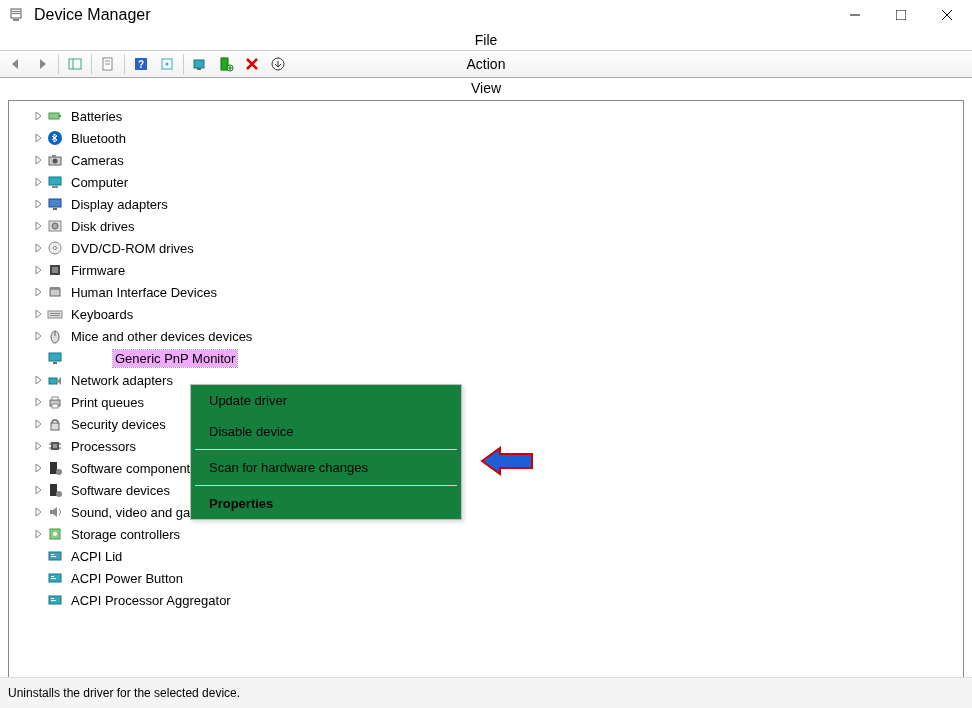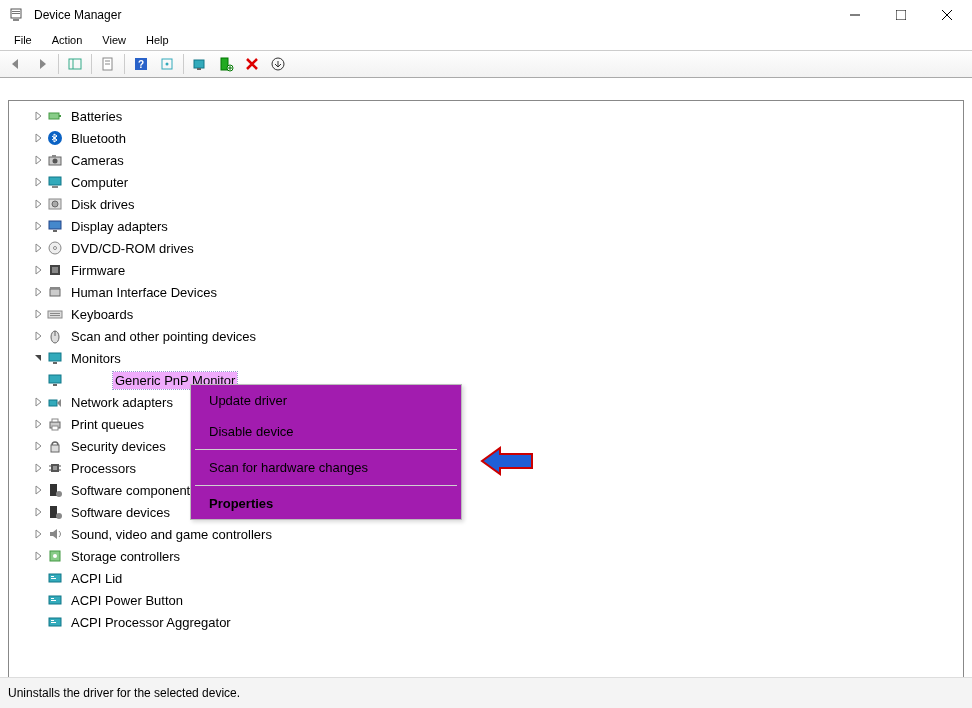--- a/index.html
+++ b/index.html
@@ -1,46 +1,46 @@
 <!DOCTYPE html>
 <html><head>
 <meta charset="utf-8">
 <style>
 * { box-sizing: border-box; margin: 0; padding: 0; font-family: 'Segoe UI', Tahoma, sans-serif; }
 body { width: 972px; height: 708px; background: #fff; overflow: hidden; position: relative; }
 
 .titlebar { height: 30px; display: flex; align-items: center; padding: 0 2px 0 8px; }
 .titlebar-icon { width: 16px; height: 16px; margin-right: 10px; }
-.titlebar-text { font-size: 12px; flex: 1; }
+.titlebar-text { font-size: 16px; flex: 1; }
 .titlebar-controls { display: flex; }
 .sysbtn { width: 46px; height: 30px; display: flex; align-items: center; justify-content: center; }
 .sysbtn svg { width: 10px; height: 10px; }
 
-.menubar { height: 20px; display: flex; align-items: center; padding: 0 6px; gap: 4px; font-size: 11px; }
+.menubar { height: 20px; display: flex; align-items: center; padding: 0 6px; gap: 4px; font-size: 14px; flex-direction: column; }
 .menubar span { padding: 2px 8px; cursor: default; }
 
 .toolbar { height: 28px; border-top: 1px solid #ccc; border-bottom: 1px solid #aaa; display: flex; align-items: center; padding: 0 4px; gap: 2px; background: linear-gradient(#fefefe,#f2f2f2); }
 .tbtn { width: 24px; height: 24px; display: flex; align-items: center; justify-content: center; }
 .tsep { width: 1px; height: 20px; background: #ccc; margin: 0 2px; }
 
 .content-wrap { position: absolute; top: 100px; left: 8px; right: 8px; bottom: 22px; border: 1px solid #888; background: #fff; display: flex; }
 .tree { flex: 1; overflow-y: auto; padding: 4px 2px; font-size: 13px; }
 .tree::-webkit-scrollbar { width: 17px; }
 .tree::-webkit-scrollbar-track { background: #f0f0f0; }
 .tree::-webkit-scrollbar-thumb { background: #c0c0c0; border: 1px solid #a0a0a0; }
 
 .node { display: flex; align-items: center; height: 22px; white-space: nowrap; cursor: default; }
 .expander { width: 14px; height: 14px; display: flex; align-items: center; justify-content: center; margin-left: 2px; color: #555; font-size: 10px; }
 .node-icon { width: 16px; height: 16px; margin: 0 6px 0 2px; flex-shrink: 0; }
 .node-label { padding: 1px 2px; }
 .node.selected .node-label { background: #f0abfc; outline: 1px dotted #99c; margin-left: 44px; }
 .child .node { padding-left: 40px; }
 .depth1 .node { padding-left: 18px; }
 
-.ctxmenu { position: absolute; left: 190px; top: 384px; width: 272px; background: #a21caf; border: 1px solid #bbb; box-shadow: 2px 2px 4px rgba(0,0,0,.15); font-size: 13px; }
+.ctxmenu { position: absolute; left: 190px; top: 384px; width: 272px; background: #15803d; border: 1px solid #bbb; box-shadow: 2px 2px 4px rgba(0,0,0,.15); font-size: 13px; }
 .ctxmenu-item { padding: 8px 18px; cursor: default; }
 .ctxmenu-item.highlight { background: #91c9f7; outline: 2px solid #d00; outline-offset: -1px; }
 .ctxmenu-item.bold { font-weight: bold; }
 .ctxmenu-sep { height: 1px; background: #d0d0d0; margin: 2px 4px; }
 
 .arrow-annot { position: absolute; left: 480px; top: 446px; }
 
 .statusbar { position: absolute; left: 0; right: 0; bottom: 0; height: 31px; display: flex; align-items: center; padding: 0 8px; font-size: 12px; background: #f4f4f4; border-top: 1px solid #ddd; }
 </style>
 </head>
@@ -210,38 +210,38 @@
         </div>
       </div>
       <div class="depth1">
         <div class="node">
           <span class="expander">
             <svg width="10" height="10" viewBox="0 0 10 10">
               <path d="M3 1 L8 5 L3 9 Z" fill="none" stroke="#888"></path>
             </svg>
           </span>
           <span class="node-icon"><svg viewBox="0 0 16 16">
+              <rect x="2" y="3" width="12" height="8" fill="#48c" stroke="#248"></rect>
+              <rect x="6" y="12" width="4" height="2" fill="#666"></rect>
+            </svg></span>
+          <span class="node-label">Display adapters</span>
+        </div>
+      </div>
+      <div class="depth1">
+        <div class="node">
+          <span class="expander">
+            <svg width="10" height="10" viewBox="0 0 10 10">
+              <path d="M3 1 L8 5 L3 9 Z" fill="none" stroke="#888"></path>
+            </svg>
+          </span>
+          <span class="node-icon"><svg viewBox="0 0 16 16">
               <rect x="2" y="3" width="12" height="10" fill="#ddd" stroke="#888"></rect>
               <circle cx="8" cy="8" r="3" fill="#aaa" stroke="#666"></circle>
             </svg></span>
           <span class="node-label">Disk drives</span>
-        </div>
-      </div>
-      <div class="depth1">
-        <div class="node">
-          <span class="expander">
-            <svg width="10" height="10" viewBox="0 0 10 10">
-              <path d="M3 1 L8 5 L3 9 Z" fill="none" stroke="#888"></path>
-            </svg>
-          </span>
-          <span class="node-icon"><svg viewBox="0 0 16 16">
-              <rect x="2" y="3" width="12" height="8" fill="#48c" stroke="#248"></rect>
-              <rect x="6" y="12" width="4" height="2" fill="#666"></rect>
-            </svg></span>
-          <span class="node-label">Display adapters</span>
         </div>
       </div>
       <div class="depth1">
         <div class="node">
           <span class="expander">
             <svg width="10" height="10" viewBox="0 0 10 10">
               <path d="M3 1 L8 5 L3 9 Z" fill="none" stroke="#888"></path>
             </svg>
           </span>
           <span class="node-icon"><svg viewBox="0 0 16 16">
@@ -299,36 +299,24 @@
         <div class="node">
           <span class="expander">
             <svg width="10" height="10" viewBox="0 0 10 10">
               <path d="M3 1 L8 5 L3 9 Z" fill="none" stroke="#888"></path>
             </svg>
           </span>
           <span class="node-icon"><svg viewBox="0 0 16 16">
               <ellipse cx="8" cy="9" rx="4" ry="6" fill="#ddd" stroke="#666"></ellipse>
               <line x1="8" y1="3" x2="8" y2="8" stroke="#666"></line>
             </svg></span>
-          <span class="node-label">Scan and other pointing devices</span>
-        </div>
-      </div>
-      <div class="depth1">
-        <div class="node">
-          <span class="expander">
-            <svg width="10" height="10" viewBox="0 0 10 10">
-              <path d="M2 2 L8 2 L2 8 Z" transform="rotate(90 5 5)" fill="#444"></path>
-            </svg>
-          </span>
-          <span class="node-icon"><svg viewBox="0 0 16 16">
-              <rect x="2" y="3" width="12" height="8" fill="#3ab" stroke="#178"></rect>
-              <rect x="6" y="12" width="4" height="2" fill="#666"></rect>
-            </svg></span>
-          <span class="node-label">Monitors</span>
-        </div>
+          <span class="node-label">Mice and other devices devices</span>
+        </div>
+      </div>
+      <div class="depth1">
         <div class="child">
           <div class="node selected">
             <span class="expander"></span>
             <span class="node-icon"><svg viewBox="0 0 16 16">
                 <rect x="2" y="3" width="12" height="8" fill="#3ab" stroke="#178"></rect>
                 <rect x="6" y="12" width="4" height="2" fill="#666"></rect>
               </svg></span>
             <span class="node-label">Generic PnP Monitor</span>
           </div>
         </div>

